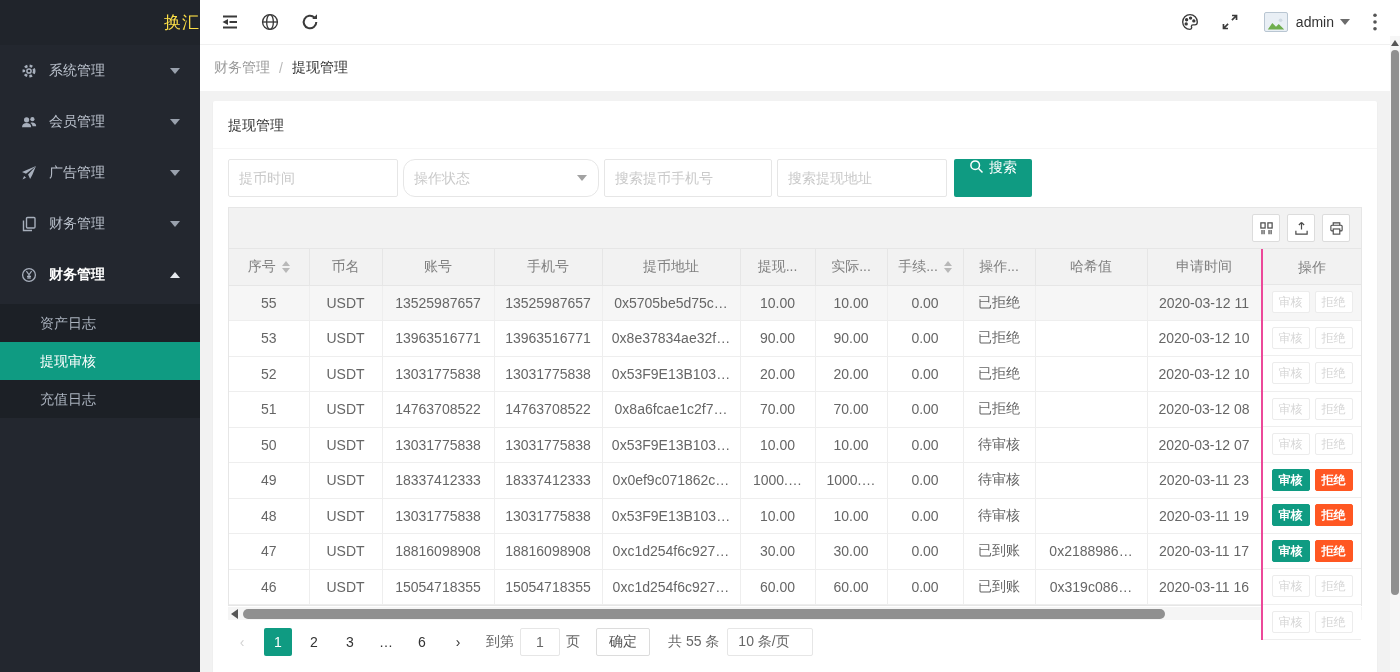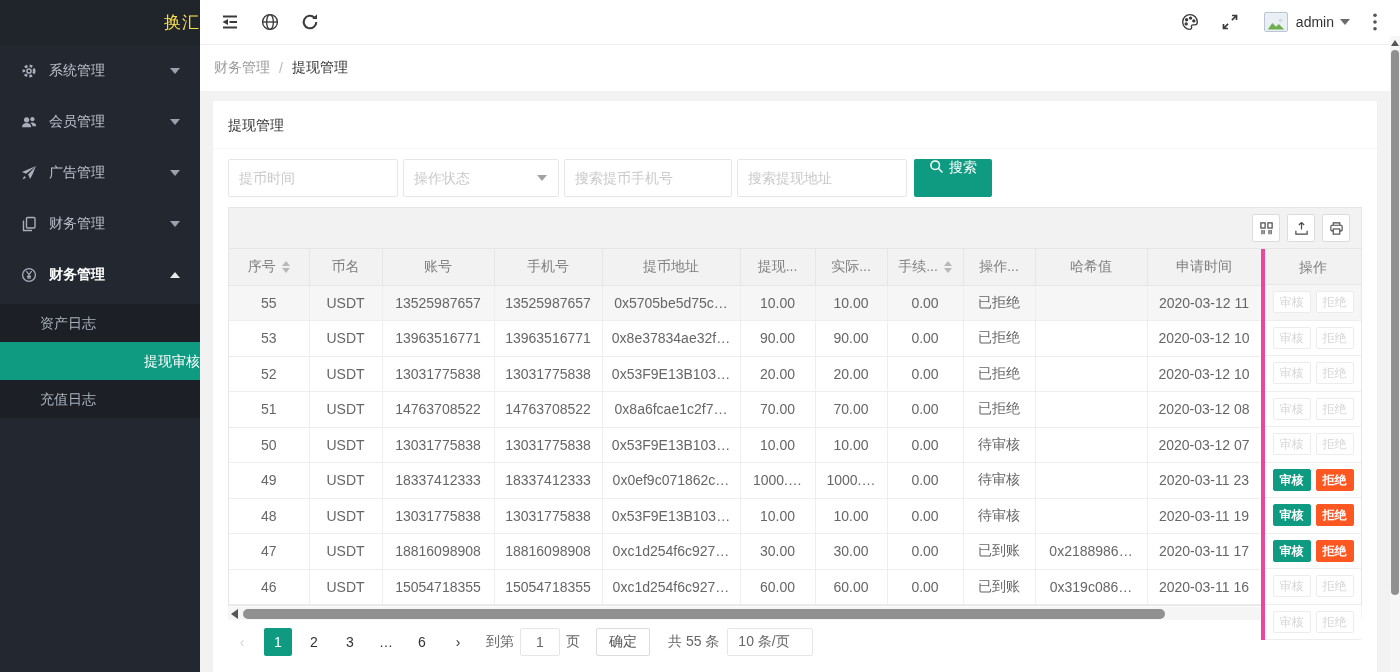--- a/index.html
+++ b/index.html
@@ -12,21 +12,21 @@
   .menu-item { height:51px; display:flex; align-items:center; padding:0 20px 0 21px; color:#bac1cc; font-size:14px; cursor:pointer; }
   .menu-item .mi-icon { width:16px; height:16px; margin-right:12px; display:inline-flex; color:#a7afbc; flex:none; }
   .menu-item .mi-icon svg { width:16px; height:16px; }
   .menu-item .mi-label { flex:1; }
   .menu-item .caret-tri { width:0; height:0; border-left:5px solid transparent; border-right:5px solid transparent; }
   .caret-tri.down { border-top:6px solid #99a1ad; }
   .caret-tri.up { border-bottom:6px solid #e7eaef; }
   .menu-item.active { color:#ffffff; font-weight:bold; }
   .submenu { background:var(--submenu-bg,#1c2026); margin-top:4px; }
   .submenu-item { height:38px; line-height:38px; padding-left:40px; color:#aab2be; font-size:14px; cursor:pointer; }
-  .submenu-item.active { background:var(--accent,#0f9b82); color:#fff;text-align:right; }
+  .submenu-item.active { background:var(--accent,#0f9b82); color:#fff; }
 
   
   .main { position:absolute; left:200px; top:0; width:1200px; height:672px; }
   .topbar { height:45px; background:#fff; border-bottom:1px solid #f0f0f0; display:flex; align-items:center; padding:0 14px 0 10px; }
   .tb-icon { width:40px; height:44px; display:flex; align-items:center; justify-content:center; color:#3a3a3a; cursor:pointer; }
   .tb-icon svg { width:18px; height:18px; }
   .tb-right { margin-left:auto; display:flex; align-items:center; }
   .avatar-broken { width:24px; height:20px; border:1px solid #b9c6d2; background:#e9eff5; border-radius:2px; margin:0 8px 0 14px; display:flex; align-items:flex-end; overflow:hidden; }
   .admin-name { font-size:14px; color:#333; margin-right:6px; }
   .caret-sm { width:0; height:0; border-left:5px solid transparent; border-right:5px solid transparent; border-top:6px solid #6b6b6b; margin-right:14px; }
@@ -37,42 +37,42 @@
   .bc-current { color:#333; }
 
   .content { padding:10px 23px 0 13px; }
   .card { background:#fff; border-radius:2px; box-shadow:0 1px 2px rgba(0,0,0,.06); height:600px; position:relative; overflow:hidden; }
   .card-header { height:48px; line-height:48px; padding:0 15px; border-bottom:1px solid #f6f6f6; color:#333; font-size:14px; }
 
   .filter-row { padding:10px 15px; display:flex; gap:5px; }
   .f-input { height:38px; border:1px solid #e6e6e6; border-radius:2px; padding:0 10px; font-size:14px; color:#666; outline:none; background:#fff; }
   .f-input::placeholder { color:#c9c9c9; }
   .f-select { position:relative; display:flex; align-items:center; }
-  .f-select .f-input { width:156px; }
+  .f-select .f-input { width:196px;border-radius:12px; }
   .sel-caret { position:absolute; right:12px; width:0; height:0; border-left:5px solid transparent; border-right:5px solid transparent; border-top:6px solid #a2a2a2; pointer-events:none; }
   .search-btn { height:38px; background:var(--accent,#0f9b82); color:#fff; border:none; border-radius:2px; padding:0 15px; font-size:14px; display:flex; align-items:flex-start; gap:5px; cursor:pointer; margin-left:2px; }
   .search-btn svg { width:15px; height:15px; }
 
   .table-zone { margin:0 15px; position:relative; }
   .table-toolbar { height:42px; background:#f2f2f2; border:1px solid #e6e6e6; display:flex; align-items:center; justify-content:flex-end; padding-right:11px; gap:7px; }
   .tool-btn { width:28px; height:28px; background:#fff; border:1px solid #dcdcdc; border-radius:2px; display:flex; align-items:center; justify-content:center; color:#4a4a4a; cursor:pointer; }
   .tool-btn svg { width:15px; height:15px; }
 
   .table-frame { border:1px solid #e6e6e6; border-top:none; position:relative; background:#fff; }
   table.grid { border-collapse:collapse; table-layout:fixed; width:1032px; }
   table.grid th { height:36px; background:#f2f2f2; color:#808080; font-weight:normal; font-size:14px; border-right:1px solid #e6e6e6; border-bottom:1px solid #e6e6e6; text-align:center; white-space:nowrap; overflow:hidden; }
   table.grid td { height:35.5px; font-size:14px; color:#666; border-right:1px solid #eee; border-bottom:1px solid #eee; text-align:center; white-space:nowrap; overflow:hidden; padding:0 8px; background:#fff; }
   table.grid tr:first-child td { background:#f6f6f6; }
   td.al-right, th.al-right { text-align:right; padding-right:14px; }
   .sort-ico { display:inline-flex; flex-direction:column; gap:2px; margin-left:6px; vertical-align:middle; }
   .sort-ico i { display:block; width:0; height:0; border-left:4px solid transparent; border-right:4px solid transparent; }
   .sort-ico .s-up { border-bottom:5px solid #b8b8b8; }
   .sort-ico .s-down { border-top:5px solid #b8b8b8; }
 
-  .fixed-col { position:absolute; top:0; right:0; width:100px; background:#fff; border-left:4px solid #ec4899; z-index:3; }
+  .fixed-col { position:absolute; top:0; right:0; width:100px; background:#fff; border-left:2px solid #ec4899; z-index:3; }
   .fc-head { height:36px; line-height:36px; background:#f2f2f2; border-bottom:1px solid #e6e6e6; text-align:center; color:#808080; font-size:14px; }
   .fc-row { height:35.5px; border-bottom:1px solid #eee; display:flex; align-items:center; justify-content:center; gap:5px; background:#fff; }
   .fc-row:first-of-type { background:#f6f6f6; }
   .btn-mini { font-size:12px; padding:3px 6px; border-radius:2px; cursor:pointer; line-height:1.2; }
   .btn-disabled { background:#fff; border:1px solid #ececec; color:#d6d6d6; }
   .btn-approve { background:var(--accent,#0f9b82); border:1px solid var(--accent,#0f9b82); color:#fff; font-weight:bold; }
   .btn-reject { background:var(--danger,#ff5722); border:1px solid var(--danger,#ff5722); color:#fff; font-weight:bold; }
 
   .h-scrollbar { height:13px; margin-top:1px; position:relative; background:#f5f5f5; display:flex; align-items:center; }
   .hs-arrow { width:0; height:0; border-top:5px solid transparent; border-bottom:5px solid transparent; margin:0 3px; }

